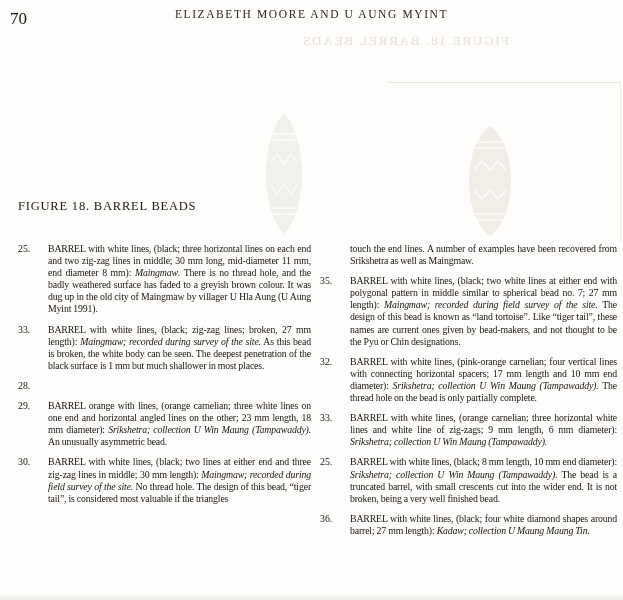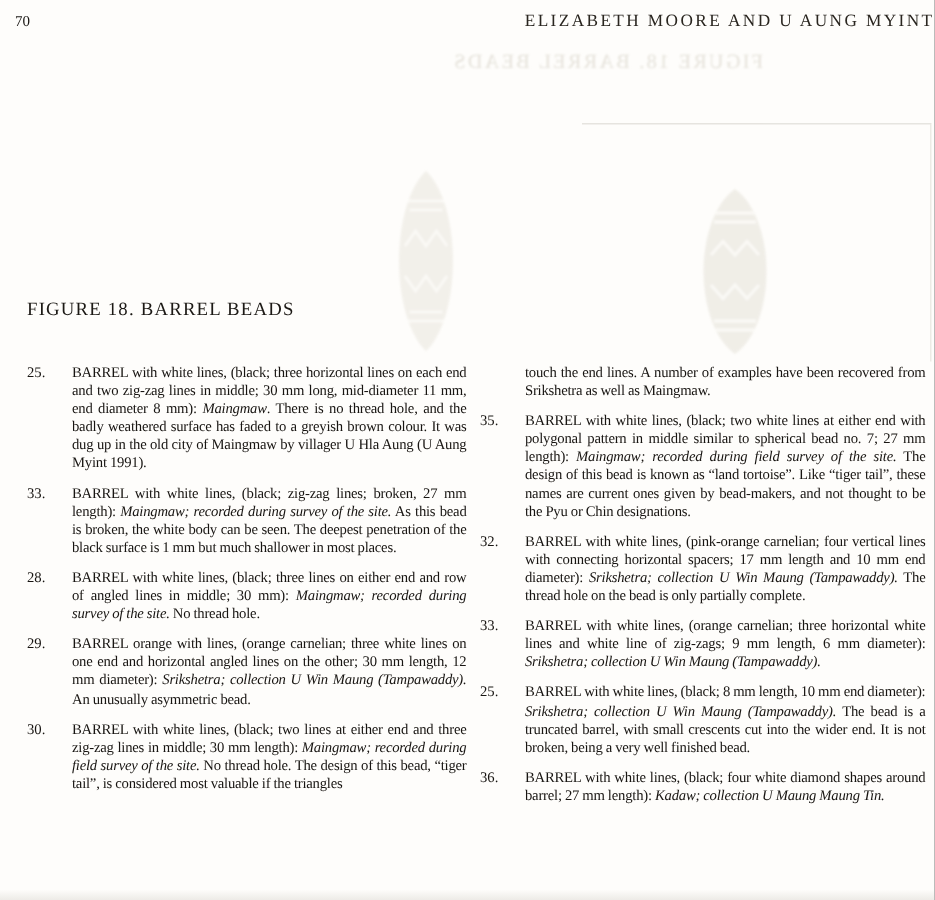--- a/index.html
+++ b/index.html
@@ -1,22 +1,22 @@
 <!DOCTYPE html>
 <html><head>
 <meta charset="utf-8">
 <style>
   html,body{margin:0;padding:0;background:#888;}
   .page{
     position:relative;width:623px;height:600px;background:#fefdfb;
     overflow:hidden;font-family:"Liberation Serif",serif;color:#181512;
   }
-  .pageno{position:absolute;left:10px;top:9px;font-size:10px;}
+  .pageno{position:absolute;left:10px;top:9px;font-size:17px;}
   .runhead{
-    position:absolute;top:8px;left:0;width:100%;text-align:right;
+    position:absolute;top:8px;left:0;width:100%;text-align:center;
     font-size:11.5px;letter-spacing:1.6px;color:#2a2620;
   }
   .fig-heading{
     position:absolute;left:18px;top:199px;font-size:12.5px;
     letter-spacing:0.8px;color:#1c1915;
   }
   .col{position:absolute;top:243px;}
   .col-left{left:18px;width:293px;}
   .col-right{left:320px;width:297px;}
   .entry{display:flex;margin-bottom:8px;}
@@ -87,25 +87,24 @@
       <div class="entry">
         <div class="num">25.</div>
         <div class="body"><span>BARREL with white lines, (black; three horizontal lines on each end and two zig-zag lines in middle; 30 mm long, mid-diameter 11 mm, end diameter 8 mm): </span><i>Maingmaw</i><span>. There is no thread hole, and the badly weathered surface has faded to a greyish brown colour. It was dug up in the old city of Maingmaw by villager U Hla Aung (U Aung Myint 1991).</span></div>
       </div>
       <div class="entry">
         <div class="num">33.</div>
         <div class="body"><span>BARREL with white lines, (black; zig-zag lines; broken, 27 mm length): </span><i>Maingmaw; recorded during survey of the site.</i><span> As this bead is broken, the white body can be seen. The deepest penetration of the black surface is 1 mm but much shallower in most places.</span></div>
       </div>
       <div class="entry">
         <div class="num">28.</div>
-        <div class="body"><span>BARREL with white lines, (black; three lines on either end and row of angled lines in middle; 30 mm): </span><i>Maingmaw; recorded during survey of the site.</i><span> No thread hole.</span></div>
       </div>
       <div class="entry">
         <div class="num">29.</div>
-        <div class="body"><span>BARREL orange with lines, (orange carnelian; three white lines on one end and horizontal angled lines on the other; 30 mm length, 12 mm diameter): </span><i>Srikshetra; collection U Win Maung (Tampawaddy).</i><span> An unusually asymmetric bead.</span></div>
+        <div class="body"><span>BARREL orange with lines, (orange carnelian; three white lines on one end and horizontal angled lines on the other; 23 mm length, 18 mm diameter): </span><i>Srikshetra; collection U Win Maung (Tampawaddy).</i><span> An unusually asymmetric bead.</span></div>
       </div>
       <div class="entry">
         <div class="num">30.</div>
         <div class="body"><span>BARREL with white lines, (black; two lines at either end and three zig-zag lines in middle; 30 mm length): </span><i>Maingmaw; recorded during field survey of the site.</i><span> No thread hole. The design of this bead, “tiger tail”, is considered most valuable if the triangles</span></div>
       </div>
     </div>
 
   <div class="col col-right">
     <div class="cont">touch the end lines. A number of examples have been recovered from Srikshetra as well as Maingmaw.</div>
     <div id="right-entries">

